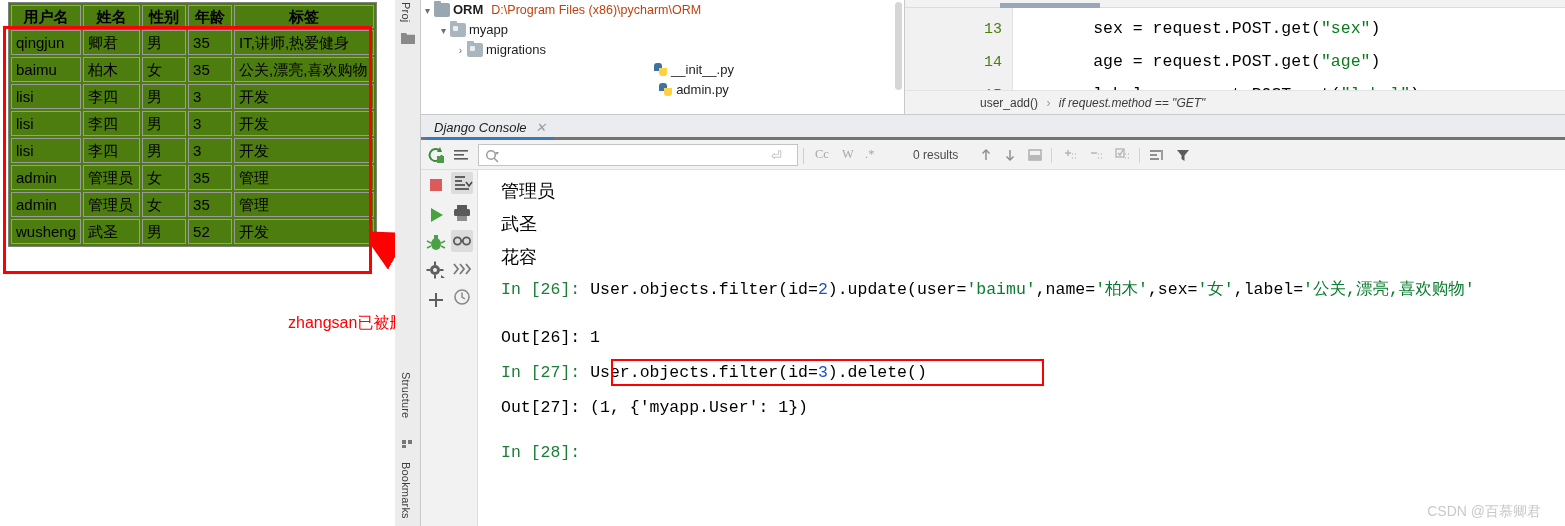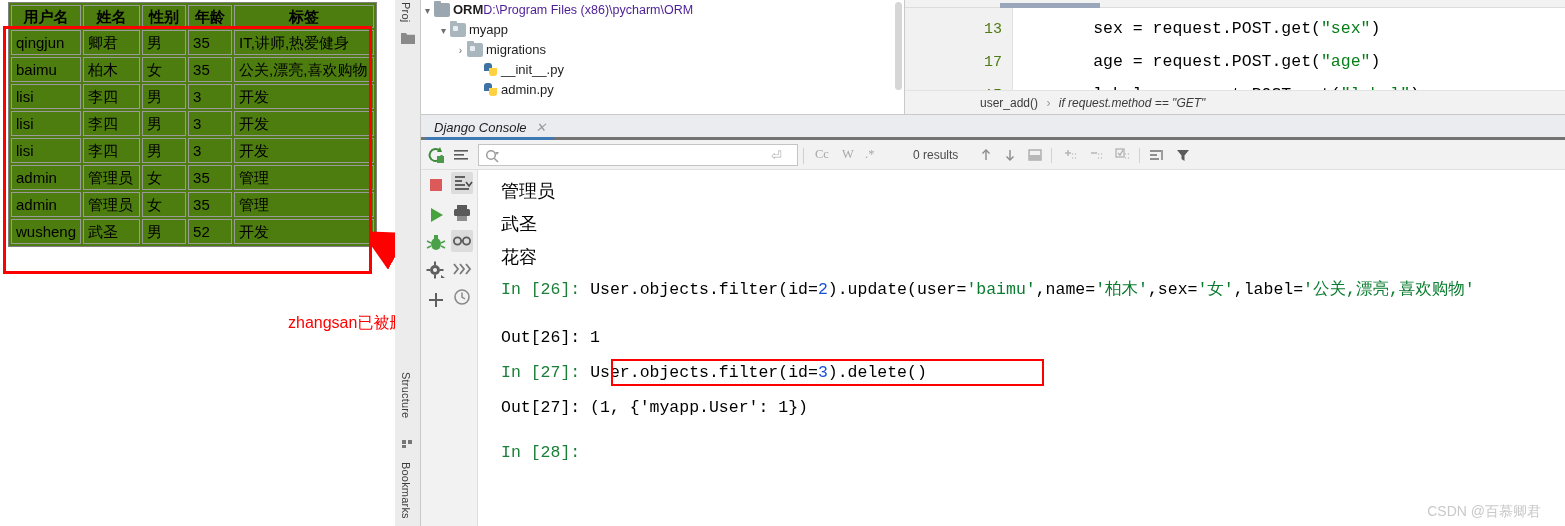--- a/index.html
+++ b/index.html
@@ -136,24 +136,24 @@
   .ico-folder-plain { background: #9aa7b0; border-radius: 1px 2px 2px 2px; }
   .ico-folder-plain:before { content:""; position:absolute; left:0; top:-2px; width:7px; height:3px; background:#9aa7b0; border-radius:1px; }
   .ico-folder-mod { background: #aab6be; border-radius: 1px 2px 2px 2px; }
   .ico-folder-mod:before { content:""; position:absolute; left:0; top:-2px; width:7px; height:3px; background:#aab6be; border-radius:1px; }
   .ico-folder-mod:after { content:""; position:absolute; left:3px; top:3px; width:5px; height:5px; background:#e8eef2; border-radius:1px; }
   .ico-py { width: 14px; height: 14px; }
   .ico-py:before { content:""; position:absolute; left:0; top:0; width:8px; height:8px; background:#3d72a4; border-radius:3px 3px 0 0; }
   .ico-py:after { content:""; position:absolute; left:5px; top:5px; width:8px; height:8px; background:#ffd03f; border-radius:0 0 3px 3px; }
   .tree-name { font-size: 13px; }
   .tree-name.bold { font-weight: bold; }
-  .tree-path { color: #4c1d95; font-size: 12.5px; }
+  .tree-path { color: #c2410c; font-size: 12.5px; margin-left: 8px; }
   .ind1 { padding-left: 16px; }
   .ind2 { padding-left: 33px; }
-  .ind3 { padding-left: 50px; }
+  .ind3 { padding-left: 50px; text-align: center; }
   #project-scrollbar {
     position: absolute;
     right: 2px; top: 2px;
     width: 7px; height: 88px;
     background: #d6d6d6;
     border-radius: 4px;
   }
 
   
   #editor-panel {
@@ -431,21 +431,21 @@
         </div>
       <div id="project-scrollbar"></div>
     </div>
 
     <div id="editor-panel">
       <div id="editor-tabstrip">
         <div id="editor-tab-active"></div>
       </div>
       <div id="gutter">
         <div class="line-no" id="ln13">13</div>
-        <div class="line-no" id="ln14">17</div>
+        <div class="line-no" id="ln14">14</div>
         <div class="line-no" id="ln15">15</div>
       </div>
       <div id="code-area">
         <div class="code-line" id="cl13">        sex = request.POST.get(<span class="s-str">"sex"</span>)</div>
         <div class="code-line" id="cl14">        age = request.POST.get(<span class="s-str">"age"</span>)</div>
         <div class="code-line" id="cl15">        label = request.POST.get(<span class="s-str">"label"</span>)</div>
       </div>
       <div id="breadcrumb-bar">
         <span>user_add()</span>
         <span class="bc-sep">›</span>

